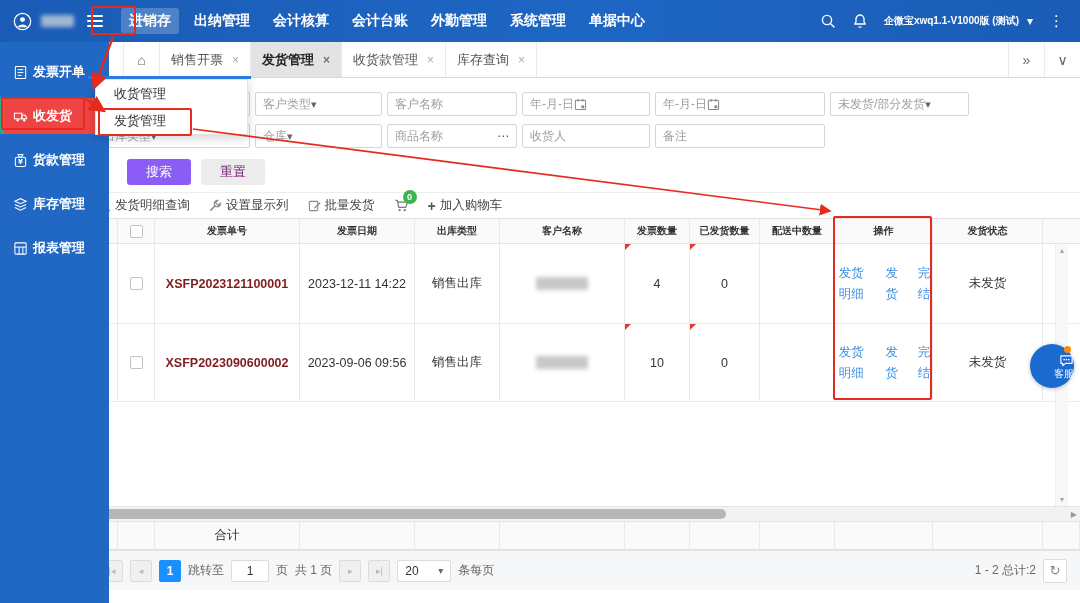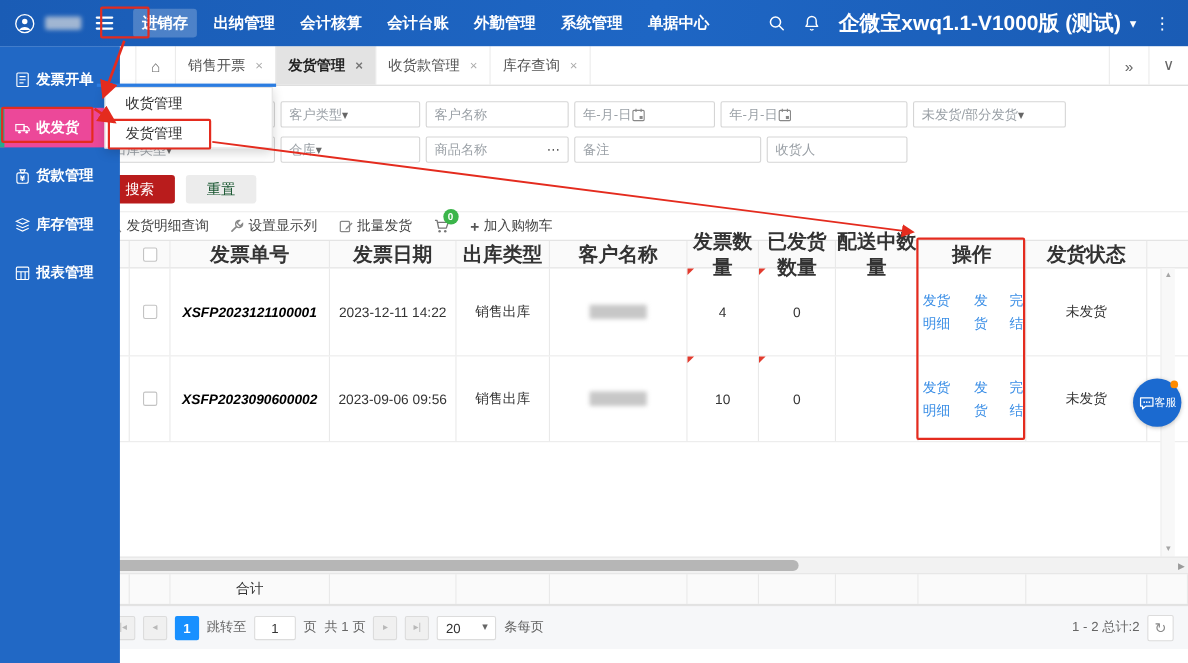--- a/index.html
+++ b/index.html
@@ -11,29 +11,29 @@
   .topbar { position:absolute; left:0; top:0; width:1080px; height:42px; background:linear-gradient(100deg,#1a5cb5,#1e66c4 55%,#1a5cb5); display:flex; align-items:center; color:#fff; z-index:10; }
   .tb-left { display:flex; align-items:center; gap:9px; padding-left:13px; }
   .avatar { width:19px; height:19px; display:flex; }
   .blur-name { width:33px; height:12px; border-radius:2px; background:#b9c6d8; filter:blur(2px); opacity:.85; }
   .hamburger { display:flex; flex-direction:column; gap:3px; width:16px; cursor:pointer; margin-left:4px; }
   .hamburger i { display:block; height:2px; background:#fff; border-radius:1px; }
   .tb-nav { display:flex; align-items:center; margin-left:9px; gap:7px; }
   .tb-nav .nav-item { font-weight:bold; font-size:14px; padding:4px 8px; border-radius:3px; white-space:nowrap; cursor:pointer; }
   .tb-nav .nav-item.active { background:rgba(255,255,255,.22); }
   .tb-right { margin-left:auto; display:flex; align-items:center; gap:16px; padding-right:16px; }
-  .tb-right .brand { font-weight:bold; font-size:19px; white-space:nowrap; }
+  .tb-right .brand { font-weight:bold; font-size:10px; white-space:nowrap; }
   .glyph { font-style:normal; }
   .tb-caret { font-size:12px; margin-left:-8px; }
   .kebab { font-size:15px; letter-spacing:0; }
 
   
   .sidebar { position:absolute; left:0; top:42px; width:109px; height:561px; background:#2168c5; padding-top:12px; z-index:5; }
   .side-item { height:36px; margin-bottom:8px; display:flex; align-items:center; gap:5px; color:#fff; font-size:13px; font-weight:600; padding-left:9px; cursor:pointer; border-left:4px solid transparent; }
-  .side-item.active { background:#ec4899; border-left-color:#24ad8c; }
+  .side-item.active { background:#ef4444; border-left-color:#24ad8c; }
 
   
   .main { position:absolute; left:88px; top:42px; width:992px; height:561px; background:#fff; display:flex; flex-direction:column; }
 
   .tabbar { height:36px; display:flex; align-items:stretch; border-bottom:1px solid #d8d8d8; background:#fff; color:#555; flex:0 0 auto; }
   .tab-tool { width:36px; display:flex; align-items:center; justify-content:center; border-right:1px solid #ebebeb; color:#666; font-size:14px; cursor:pointer; }
   .tab { display:flex; align-items:center; gap:9px; padding:0 11px; border-right:1px solid #ebebeb; cursor:pointer; font-size:13px; white-space:nowrap; }
   .tab .x { color:#aaa; font-size:12px; }
   .tab.active { background:#e3e3e3; color:#222; font-weight:bold; }
   .tab.active .x { color:#777; }
@@ -47,40 +47,40 @@
   .ffield { height:24px; border:1px solid #d5d5d5; border-radius:2px; background:#fff; display:flex; align-items:center; justify-content:flex-start; padding:0 7px; color:#9aa0a6; font-size:12px; cursor:pointer; }
   .ffield .caret { color:#666; font-size:11px; }
   .ffield input { border:none; outline:none; width:100%; font-size:12px; color:#333; font-family:inherit; }
   .ffield input::placeholder { color:#9aa0a6; }
   .w1{width:155px}.w2{width:127px}.w3{width:130px}.w4{width:128px}.w5{width:170px}.w6{width:139px}
   .chk-field { display:flex; align-items:center; gap:5px; border:none; padding:0 2px; color:#333; font-weight:600; font-size:12.5px; }
   .checkbox { width:13px; height:13px; border:1px solid #c3c3c3; border-radius:2px; background:#fff; flex:0 0 auto; cursor:pointer; }
 
   .btnrow { display:flex; gap:10px; padding-left:7px; margin:4px 0 7px 0; flex:0 0 auto; }
   .btn { height:26px; border:none; border-radius:3px; font-size:13px; padding:0 19px; cursor:pointer; font-family:inherit; }
-  .btn.primary { background:#b91c1c; color:#fff; }
-  .btn.plain { background:#ececec; color:#14532d; }
+  .btn.primary { background:#8b5cf6; color:#fff;margin-left:32px; }
+  .btn.plain { background:#ececec; color:#701a75; }
 
   .toolbar { height:26px; border-top:1px solid #ededed; display:flex; align-items:center; gap:19px; padding-left:10px; font-size:12.5px; color:#444; flex:0 0 auto; }
   .tool { display:flex; align-items:center; gap:4px; cursor:pointer; white-space:nowrap; }
   .cart-wrap { position:relative; }
   .badge { position:absolute; top:-8px; right:-8px; width:14px; height:14px; border-radius:50%; background:#3bb54a; color:#fff; font-size:9px; display:flex; align-items:center; justify-content:center; font-weight:bold; }
   .plus { color:#555; font-size:14px; font-weight:bold; }
 
   
-  .grid-header { height:26px; border-top:1px solid #e2e2e2; border-bottom:1px solid #e2e2e2; background:#fafafa; display:flex; font-weight:bold; font-size:18px; color:#333; flex:0 0 auto; }
+  .grid-header { height:26px; border-top:1px solid #e2e2e2; border-bottom:1px solid #e2e2e2; background:#fafafa; display:flex; font-weight:bold; font-size:10px; color:#333; flex:0 0 auto; }
   .gc { display:flex; align-items:center; justify-content:center; border-right:1px solid #e9e9e9; text-align:center; position:relative; }
   .c-exp{width:30px}.c-chk{width:37px}.c-no{width:145px}.c-date{width:115px}.c-type{width:85px}.c-cust{width:125px}.c-qty{width:65px}.c-ship{width:70px}.c-del{width:75px}.c-op{width:98px}.c-status{width:110px}.c-fill{flex:1;border-right:none}
   .grid-body { height:262px; position:relative; flex:0 0 auto; }
   .grow { display:flex; border-bottom:1px solid #ececec; }
   .r1 { height:80px; } .r2 { height:78px; }
   .grow .gc { font-size:12.5px; color:#333; }
   .flag::before { content:""; position:absolute; top:0; left:0; border-top:6px solid #e23b2e; border-right:6px solid transparent; }
   .exp-arrow { color:#555; font-size:10px; cursor:pointer; }
-  .inv-link { color:#000000; font-weight:bold; cursor:pointer;font-style:italic; }
+  .inv-link { color:#7f1d1d; font-weight:bold; cursor:pointer; }
   .blur-cust { width:52px; height:13px; background:#c7c7c7; border-radius:1px; filter:blur(2px); }
   .op-links { display:flex; flex-direction:row; gap:16px; line-height:21px; }
   .op-links span { color:#3a8ee6; cursor:pointer; }
   .vscroll { position:absolute; top:0; bottom:0; right:12px; width:13px; background:#f8f8f8; border-left:1px solid #eee; display:flex; flex-direction:column; justify-content:space-between; align-items:center; color:#a5a5a5; font-size:7px; padding:3px 0; }
   .hscroll { height:16px; background:#f2f2f2; border-top:1px solid #e6e6e6; border-bottom:1px solid #e6e6e6; position:relative; display:flex; align-items:center; justify-content:space-between; padding:0 3px; color:#9a9a9a; font-size:8px; flex:0 0 auto; }
   .hthumb { position:absolute; left:10px; top:2px; height:10px; width:628px; background:#b6b6b6; border-radius:5px; }
 
   .totals { height:28px; display:flex; background:#fafafa; border-bottom:1px solid #e2e2e2; font-size:12.5px; flex:0 0 auto; }
   .totals .gc { border-right:1px solid #e9e9e9; }
 
@@ -100,21 +100,21 @@
   .ctx-menu { position:absolute; left:95px; top:79px; width:153px; background:#fff; border:1px solid #e2e2e2; box-shadow:0 3px 10px rgba(0,0,0,.18); z-index:40; }
   .ctx-item { height:27px; line-height:27px; padding-left:18px; font-size:13px; color:#333; cursor:pointer; }
 
   .anno { position:absolute; border:2.5px solid #e42b1e; border-radius:2px; z-index:60; pointer-events:none; }
   .anno.a-nav { left:91px; top:6px; width:45px; height:29px; }
   .anno.a-side { left:1px; top:97px; width:84px; height:33px; }
   .anno.a-menu { left:98px; top:108px; width:94px; height:28px; }
   .anno.a-op { left:833px; top:216px; width:99px; height:184px; }
   .arrows { position:absolute; inset:0; z-index:59; pointer-events:none; }
 
-  .service-btn { position:absolute; left:1030px; top:344px; width:44px; height:44px; border-radius:50%; background:#1b6ad0; color:#fff; z-index:50; display:flex; flex-direction:row; align-items:center; justify-content:center; cursor:pointer; box-shadow:0 1px 4px rgba(0,0,0,.25); }
+  .service-btn { position:absolute; left:1030px; top:344px; width:44px; height:44px; border-radius:50%; background:#1b6ad0; color:#fff; z-index:50; display:flex; flex-direction:column; align-items:flex-end; justify-content:center; cursor:pointer; box-shadow:0 1px 4px rgba(0,0,0,.25); }
   .service-btn .txt { font-size:10px; line-height:11px; }
   .service-dot { position:absolute; top:2px; right:3px; width:7px; height:7px; border-radius:50%; background:#ff8b00; }
 </style>
 </head>
 <body>
 
 <div class="stage">
 
   <div class="topbar">
     <div class="tb-left">
@@ -293,25 +293,25 @@
           <span class="caret glyph">▾</span>
         </div>
         <div class="ffield w2">
           <span>仓库</span>
           <span class="caret glyph">▾</span>
         </div>
         <div class="ffield w3">
           <input placeholder="商品名称" style="">
           <span class="glyph" style="color:#555">⋯</span>
         </div>
+        <div class="ffield w4">
+          <input placeholder="收货人" style="">
+        </div>
         <div class="ffield w5">
           <input placeholder="备注" style="">
-        </div>
-        <div class="ffield w4">
-          <input placeholder="收货人" style="">
         </div>
       </div>
     </div>
 
     <div class="btnrow">
       <button class="btn primary">搜索</button>
       <button class="btn plain">重置</button>
     </div>
 
     <div class="toolbar">

